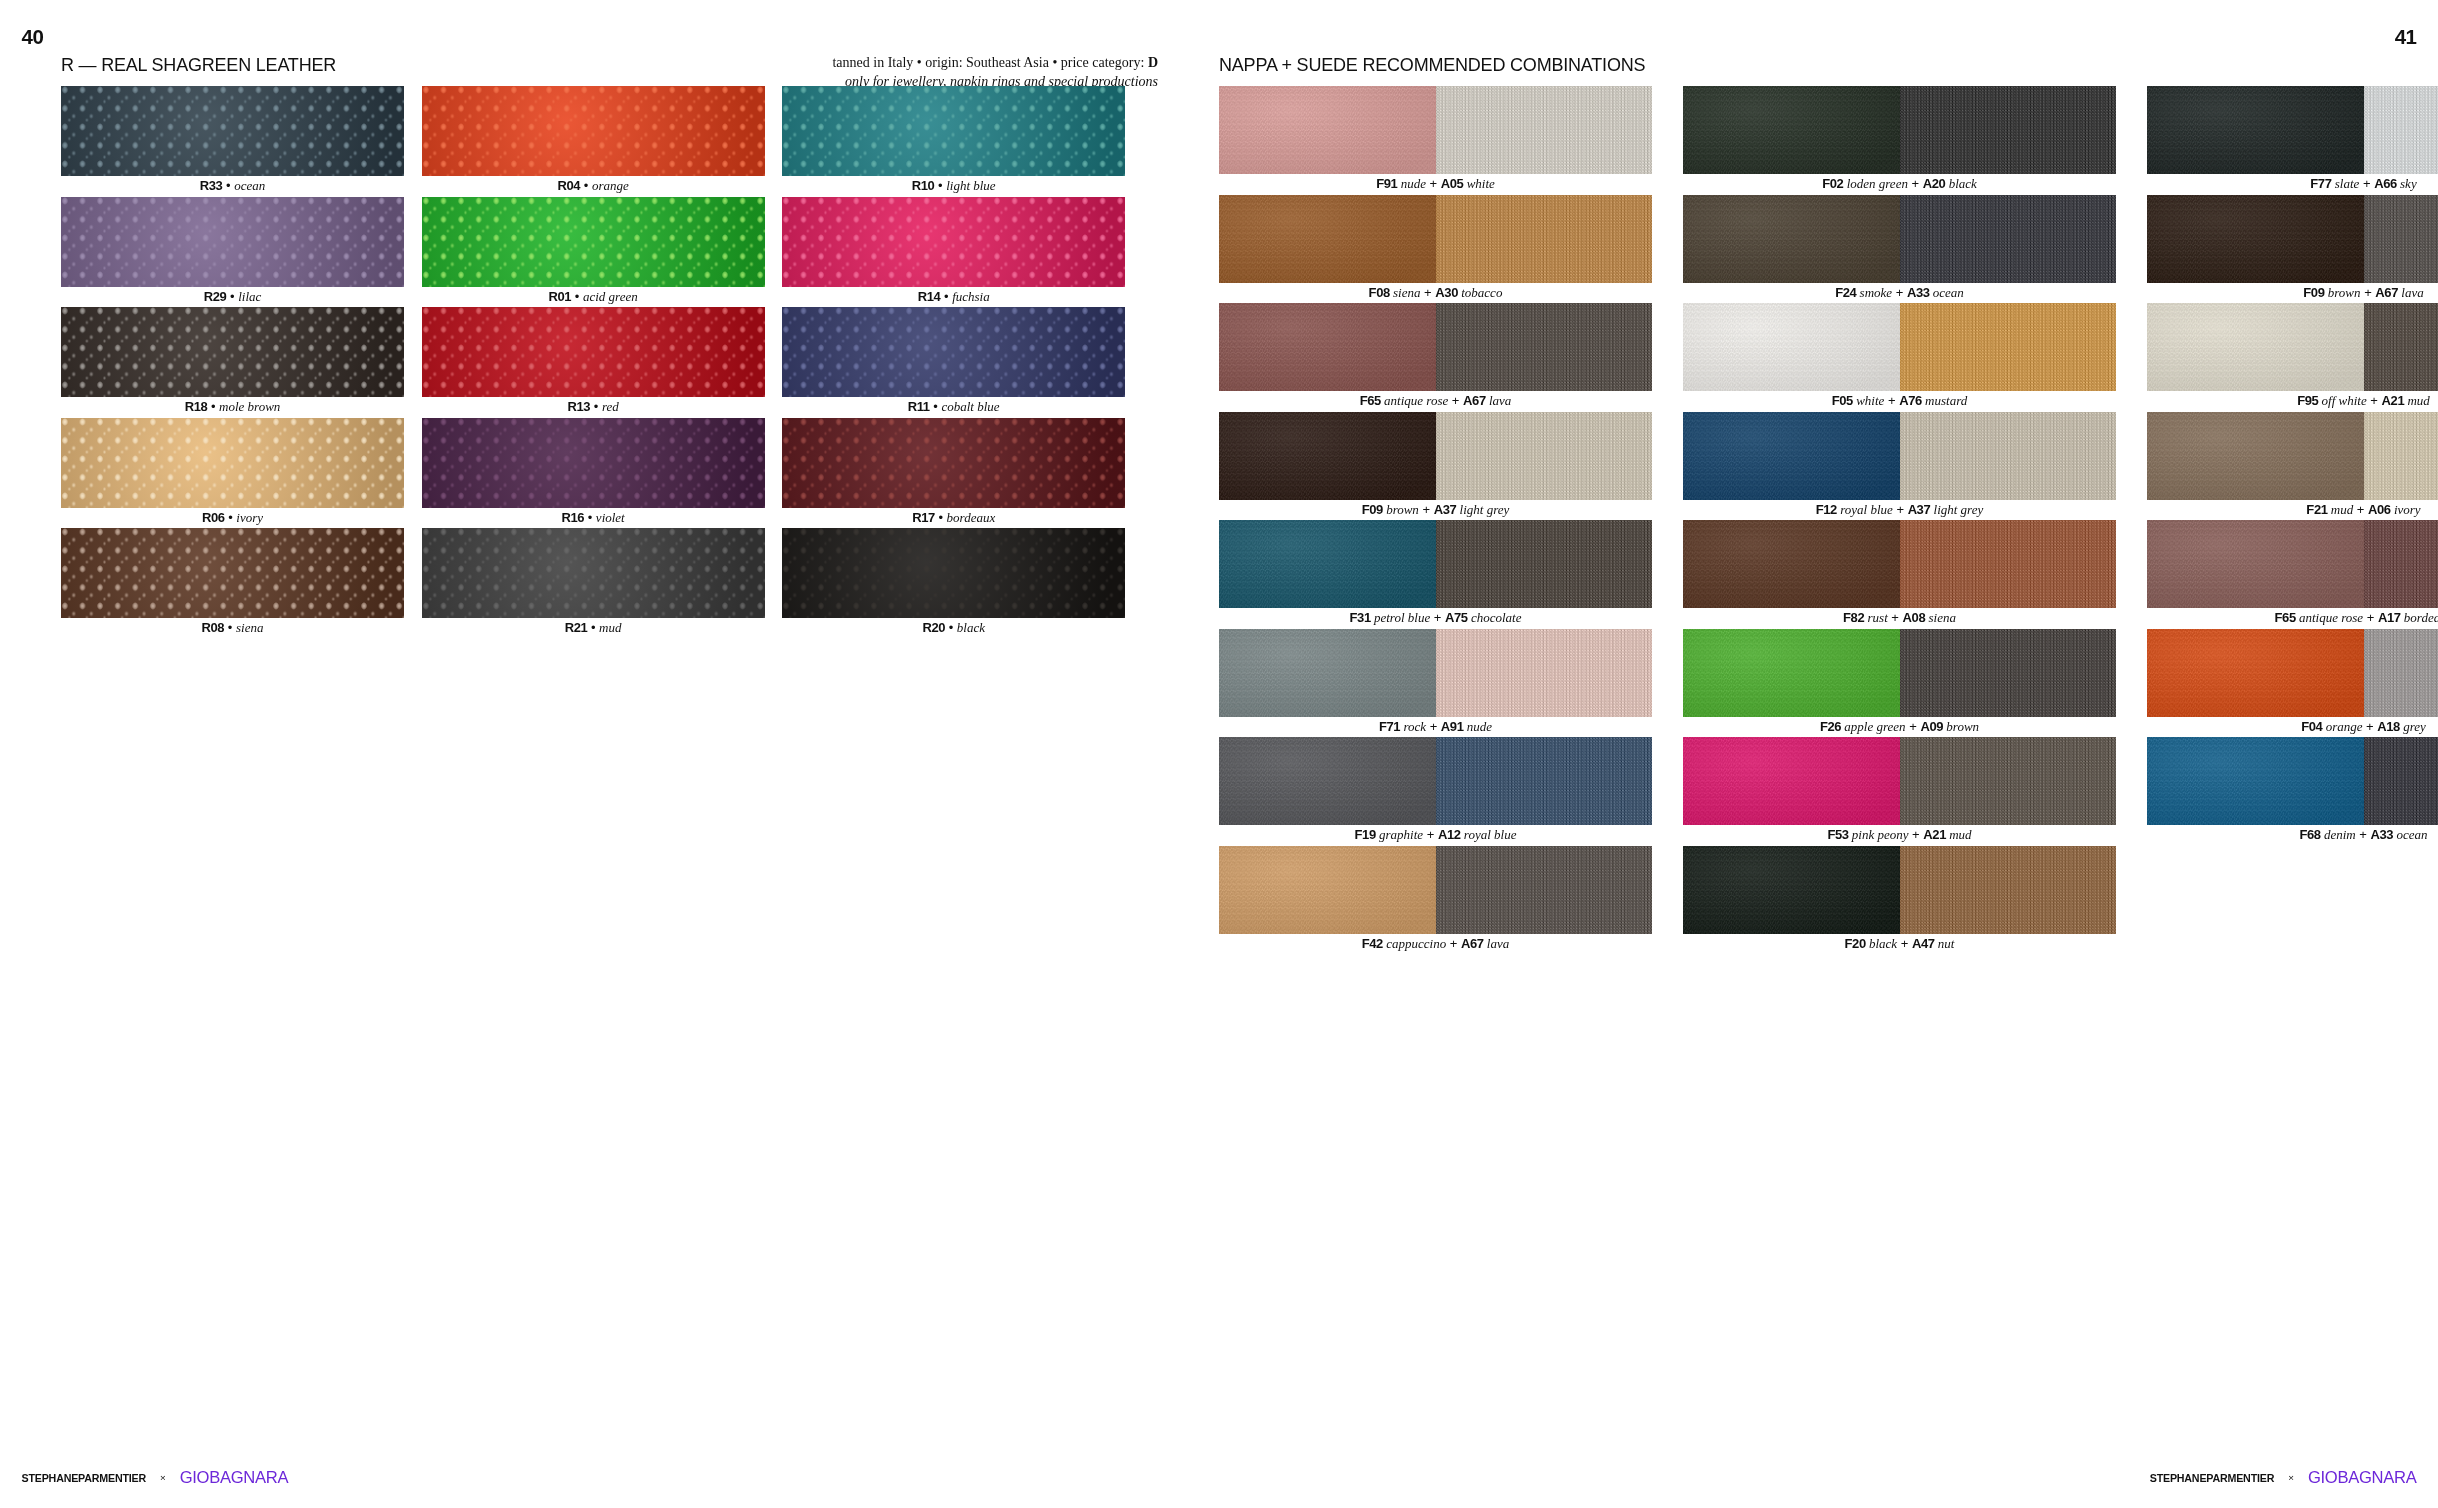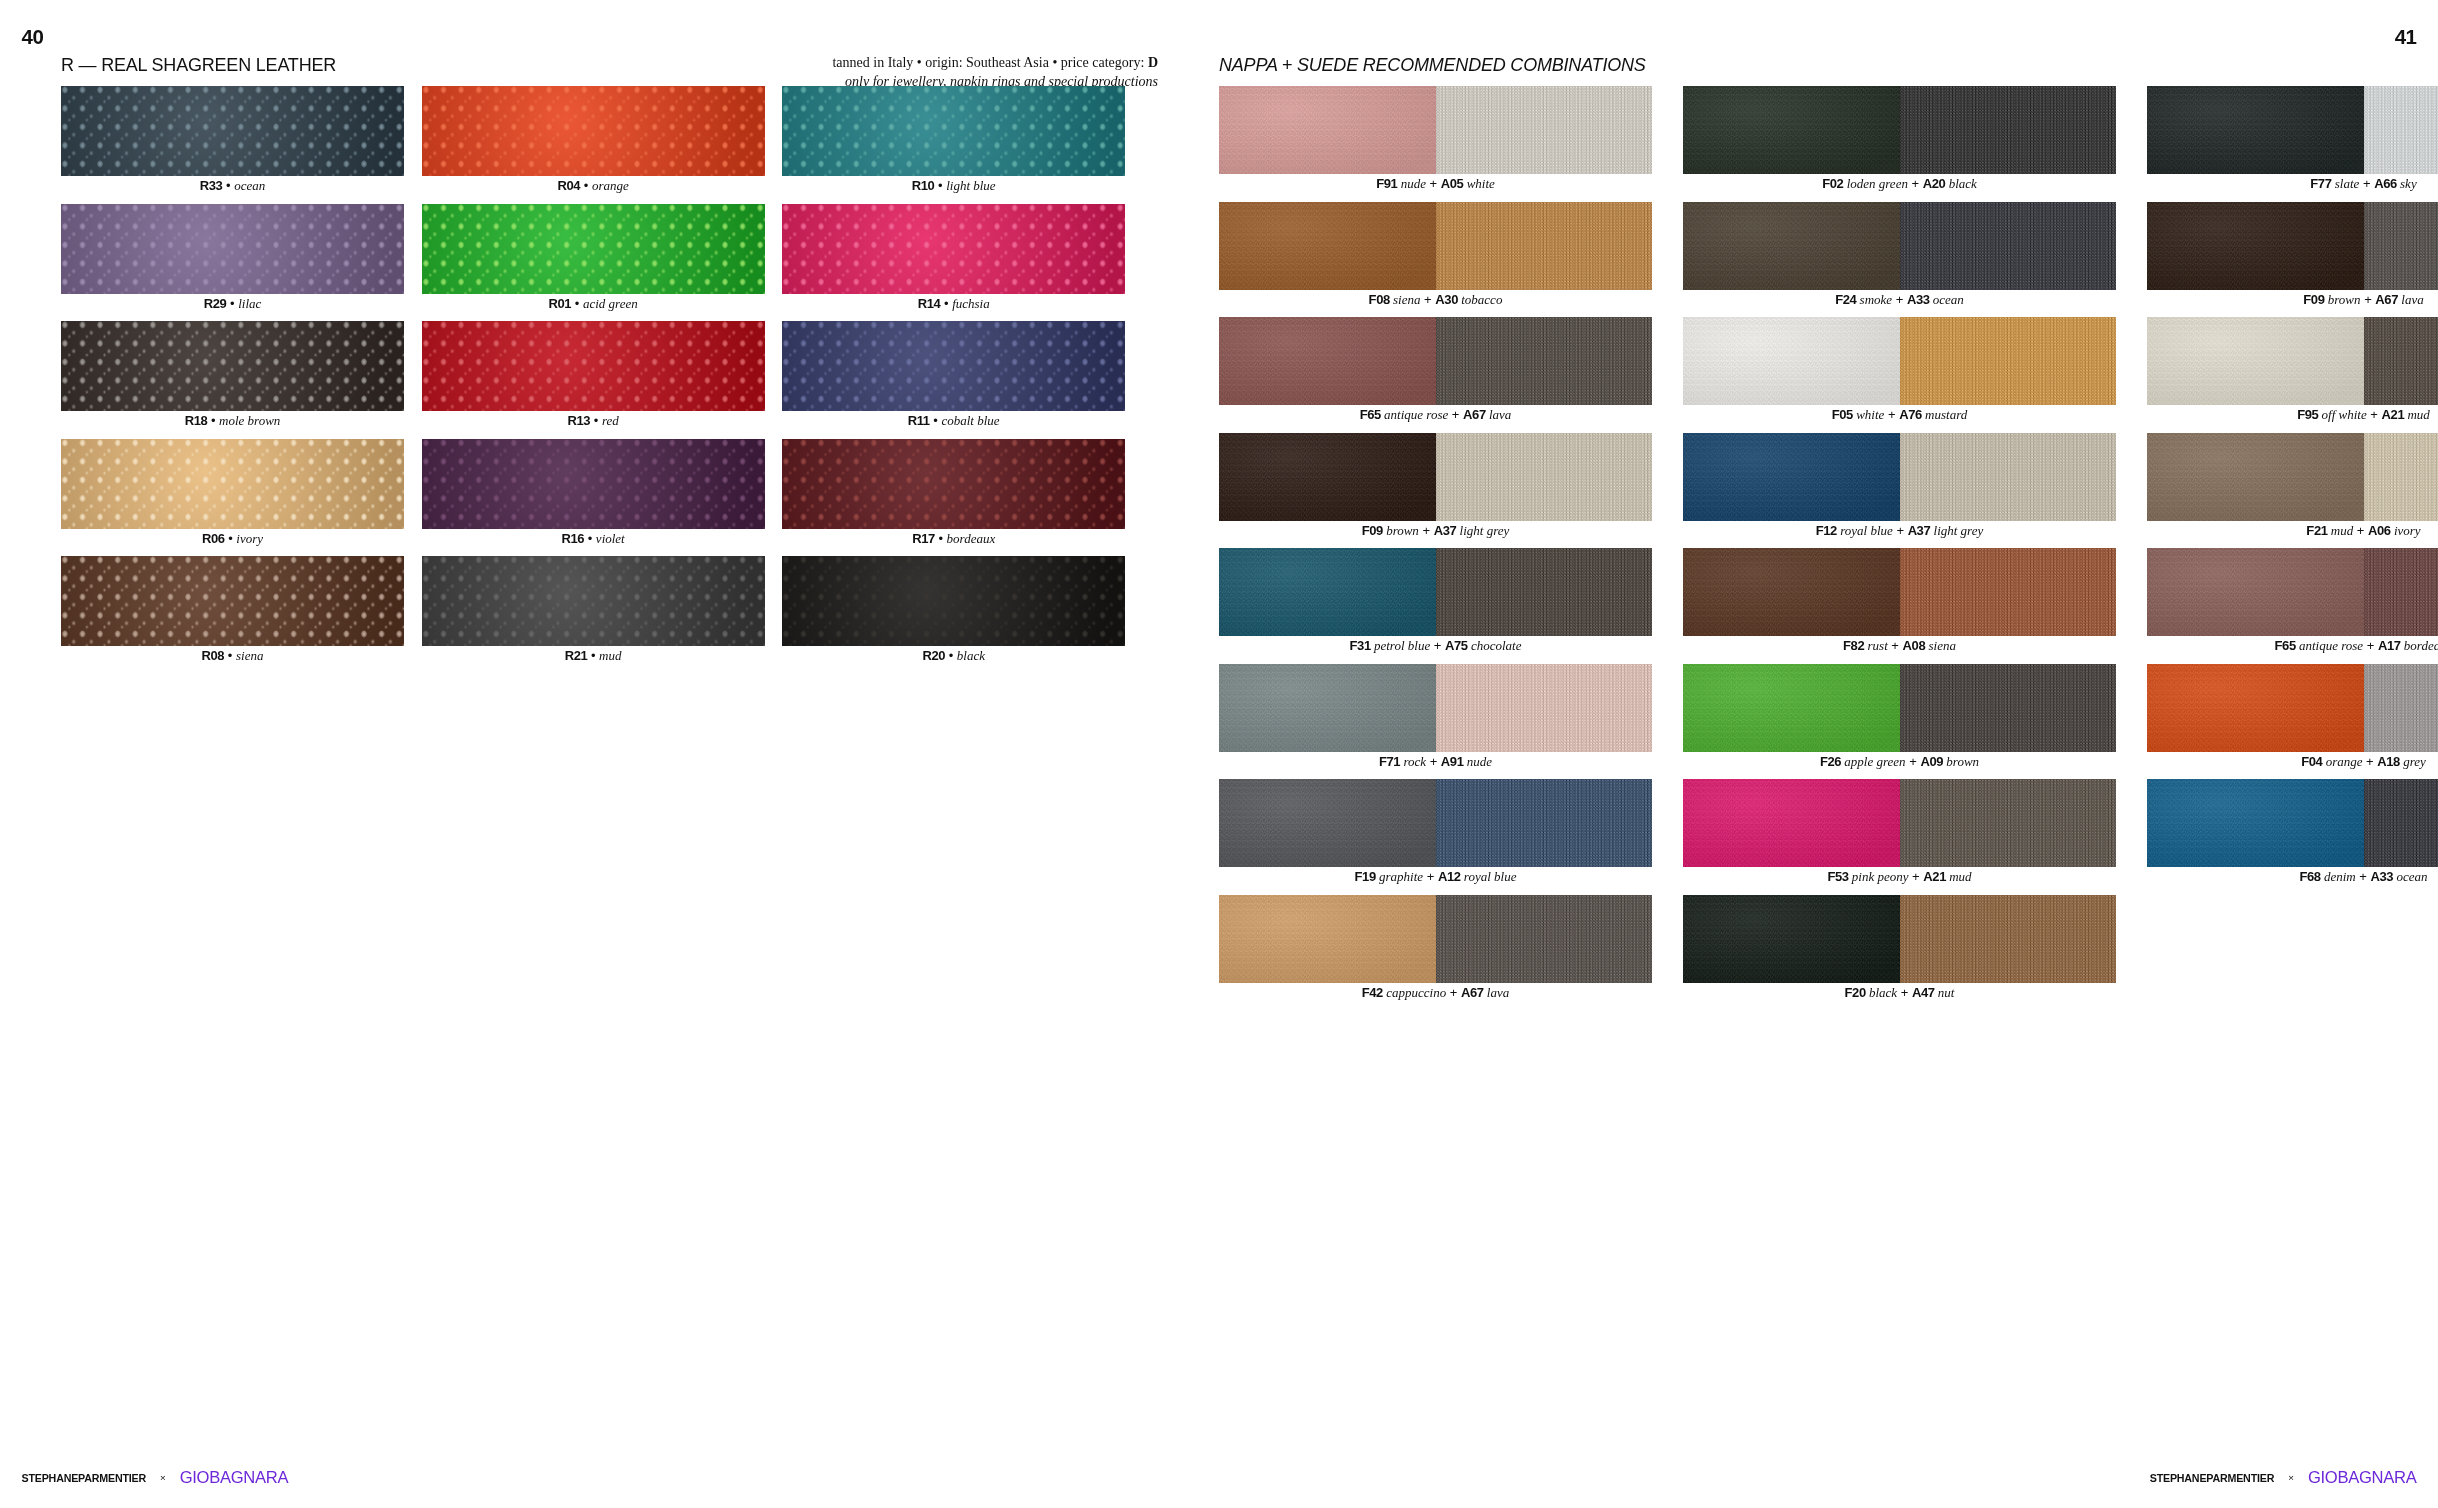--- a/index.html
+++ b/index.html
@@ -40,21 +40,21 @@
   .grid-left{
     top:86px;left:61px;width:1096px;
     grid-template-columns:repeat(3,343px);
     column-gap:17.6px;row-gap:0px;
   }
   .grid-right{
     top:86px;left:826px;width:1356px;
     grid-template-columns:repeat(3,433px);
     column-gap:31px;row-gap:0px;
   }
-  .cell{margin-bottom:7px;}
+  .cell{margin-bottom:0px;}
   .swatch{
     width:100%;display:block;position:relative;overflow:hidden;
   }
   .sw-l{height:90px;}
   .sw-r{height:88px;display:flex;}
   .sw-r .half{flex:1 1 50%;height:100%;position:relative;overflow:hidden;}
   .caption{
     text-align:center;font-size:13px;line-height:20.5px;height:20.5px;
     white-space:nowrap;color:#111;
     font-family:"Liberation Serif",serif;
@@ -189,21 +189,21 @@
       <span class="brand-a">STEPHANEPARMENTIER</span>
       <span class="brand-x">×</span>
       <span class="brand-b">GIOBAGNARA</span>
     </div>
   </div>
 
   <div class="page page-right">
 
     <div class="folio folio-right">41</div>
 
-    <div class="page-header" style="left:0;right:61px;font-style:italic;">
+    <div class="page-header" style="left:0;right:61px;">
       <div class="sec-title">NAPPA + SUEDE RECOMMENDED COMBINATIONS</div>
     </div>
 
     <div class="grid grid-right" id="right-grid" style="left:0;">
         <div class="cell">
           <div class="swatch sw-r">
             <div class="half nappa" style="background-color: rgb(224, 160, 156);"></div>
             <div class="half suede" style="background-color: rgb(222, 216, 204);"></div>
           </div>
           <div class="caption"><span class="code">F91</span> <span class="nm">nude</span><span class="plus"> + </span><span class="code">A05</span> <span class="nm">white</span></div>

